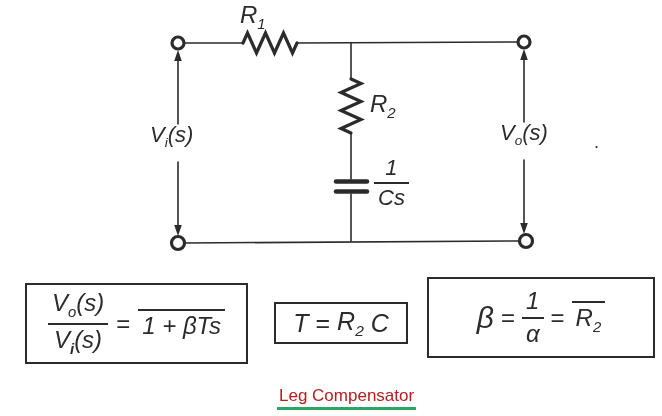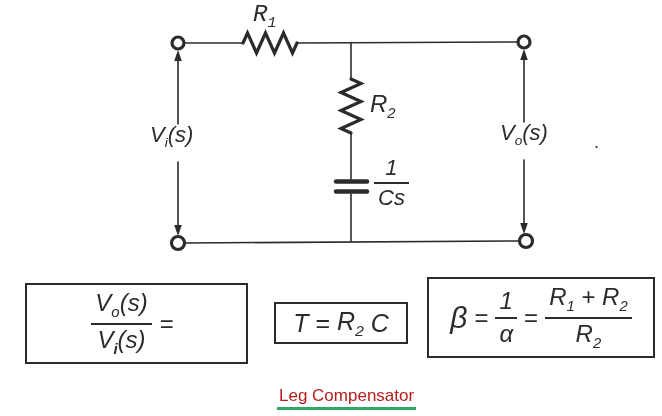--- a/index.html
+++ b/index.html
@@ -6,21 +6,21 @@
   body { background:#ffffff; }
   .stage {
     position:relative; width:662px; height:416px; background:#ffffff;
     font-family:"Liberation Sans", sans-serif; color:#2b2b2b; overflow:hidden;
   }
   svg.circuit { position:absolute; left:0; top:0; }
 
   
   .lbl { position:absolute; font-style:italic; white-space:nowrap; }
   .lbl sub { font-size:0.62em; font-style:italic; }
-  .lbl-r1 { left:253px; top:1px;  font-size:24px;font-family:Liberation Mono, monospace; }
+  .lbl-r1 { left:240px; top:1px;  font-size:24px; }
   .lbl-r2 { left:370px; top:90px; font-size:24px; }
   .lbl-vi { left:150px; top:122px; font-size:22px; }
   .lbl-vo { left:500px; top:120px; font-size:22px; }
   .artifact-dot { left:594px; top:132px; font-size:18px; font-style:normal; }
 
   
   .frac { display:inline-flex; flex-direction:column; align-items:center; font-style:italic; }
   .fbar { align-self:stretch; height:0; border-top:2.5px solid #2b2b2b; margin:2px 0; }
   .fnum, .fden { padding:0 4px; line-height:1.1; white-space:nowrap; }
   sub { font-size:0.62em; }
@@ -103,41 +103,41 @@
 
   <div class="fbox box-transfer">
     <div class="frac">
       <div class="fnum"><span>V</span><sub>o</sub><span>(s)</span></div>
       <div class="fbar"></div>
       <div class="fden"><span>V</span><sub class="bsub">i</sub><span>(s)</span></div>
     </div>
     <span class="eq">=</span>
     <div class="frac">
       <div class="fbar"></div>
+      <div class="fden">1 + βTs</div>
     </div>
   </div>
 
   <div class="fbox box-time">
     <span class="mvar">T</span>
     <span class="eq">=</span>
     <span class="mvar"><span>R</span><sub>2</sub></span>
     <span class="mvar">C</span>
   </div>
 
   <div class="fbox box-beta">
     <span class="beta-sym">β</span>
     <span class="eq">=</span>
     <div class="frac">
       <div class="fnum">1</div>
       <div class="fbar"></div>
       <div class="fden">α</div>
     </div>
     <span class="eq">=</span>
     <div class="frac">
-      <div class="fnum"><span>R</span><sub>1</sub> <span class="eq">+</span> <span>R</span><sub>2</sub></div>
       <div class="fbar"></div>
       <div class="fden"><span>R</span><sub>2</sub></div>
     </div>
   </div>
 
 
   <div class="caption">Leg Compensator</div>
 
 </div>
 

